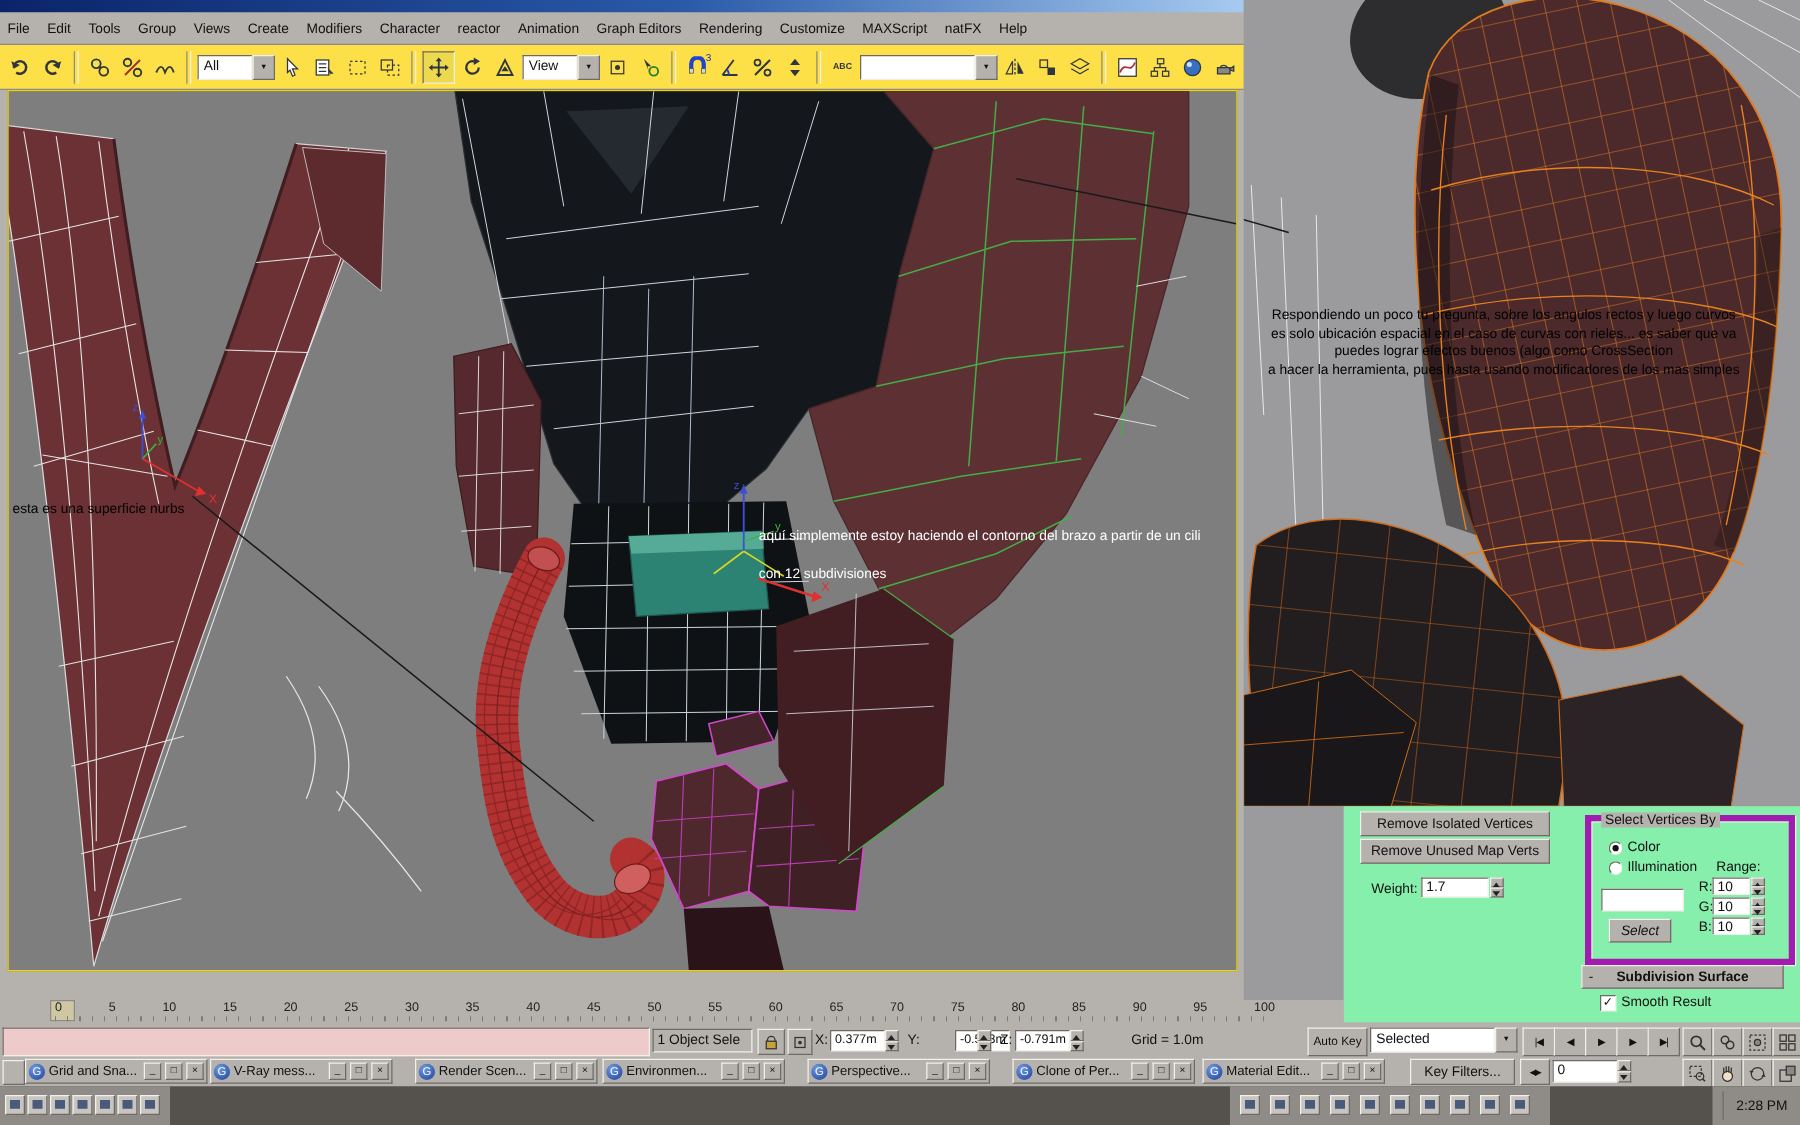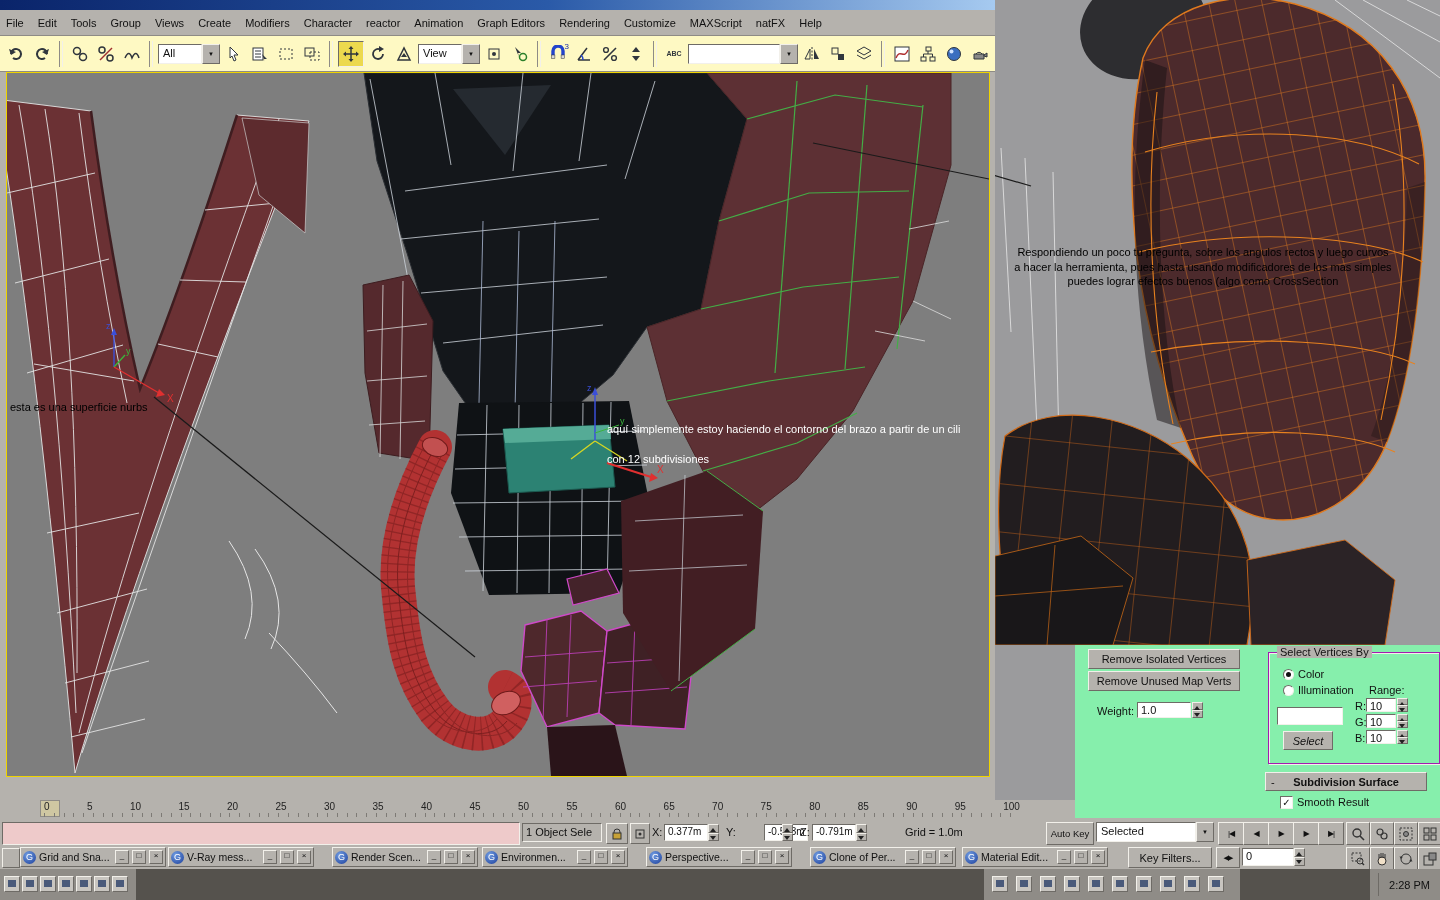--- a/index.html
+++ b/index.html
@@ -4,41 +4,41 @@
 <style>
   html,body{margin:0;padding:0;background:#555;}
   .screen{position:relative;width:1440px;height:900px;overflow:hidden;background:#b5b2ad;
     font-family:"Liberation Sans",sans-serif;font-size:11px;color:#111;}
   .abs{position:absolute;}
   .raised{background:#b5b2ad;border:1px solid;border-color:#f2f0ea #6e6b66 #6e6b66 #f2f0ea;}
   .sunken{background:#fff;border:1px solid;border-color:#6e6b66 #f2f0ea #f2f0ea #6e6b66;}
   .titlebar{left:0;top:0;width:995px;height:10px;background:linear-gradient(90deg,#0a246a,#2a5aa8 55%,#a6caf0);}
   .menubar{left:0;top:10px;width:995px;height:26px;background:#b5b2ad;display:flex;align-items:center;padding-left:6px;gap:14px;border-bottom:1px solid #8e8b86;box-sizing:border-box;}
   .menu-item{white-space:nowrap;cursor:default;}
-  .toolbar{left:0;top:36px;width:995px;height:36px;background:#fef9c3;display:flex;align-items:center;padding-left:4px;gap:2px;border-bottom:1px solid #8e8b86;box-sizing:border-box;}
+  .toolbar{left:0;top:36px;width:995px;height:36px;background:#fde047;display:flex;align-items:center;padding-left:4px;gap:2px;border-bottom:1px solid #8e8b86;box-sizing:border-box;}
   .tbtn{width:24px;height:24px;display:flex;align-items:center;justify-content:center;position:relative;flex:none;}
   .tbtn svg{display:block;}
   .tbtn.active{background:#ecd94e;border:1px solid;border-color:#6e6b66 #f2f0ea #f2f0ea #6e6b66;}
   .tsep{width:2px;height:26px;border-left:1px solid #8e8b86;border-right:1px solid #f2f0ea;margin:0 3px;flex:none;}
   .dd{display:flex;height:20px;flex:none;}
   .dd .val{background:#fff;border:1px solid;border-color:#6e6b66 #f2f0ea #f2f0ea #6e6b66;padding:2px 4px 0 4px;box-sizing:border-box;}
   .dd .da{width:16px;display:flex;align-items:center;justify-content:center;font-size:6px;}
   .viewport{left:6px;top:72px;width:982px;height:703px;border:1px solid #efd400;background:#7e7e7e;}
   .meshregion{left:995px;top:0;width:445px;height:645px;background:#9b9b9d;}
   .filler{left:995px;top:645px;width:80px;height:155px;background:#9b9b9d;}
   .anno{position:absolute;line-height:14px;white-space:nowrap;}
   .panel{left:1075px;top:645px;width:365px;height:173px;background:#86efac;}
   .pbtn{position:absolute;display:flex;align-items:center;justify-content:center;font-size:11px;}
   .field{position:absolute;background:#fff;border:1px solid;border-color:#6e6b66 #f2f0ea #f2f0ea #6e6b66;padding:1px 3px 0 3px;box-sizing:border-box;font-size:11px;white-space:nowrap;overflow:hidden;}
   .spin{position:absolute;display:flex;flex-direction:column;width:11px;}
   .spin i{flex:1;background:#b5b2ad;border:1px solid;border-color:#f2f0ea #6e6b66 #6e6b66 #f2f0ea;position:relative;}
   .spin i::after{content:"";position:absolute;left:1px;border:3px solid transparent;}
   .spin .up::after{top:0;border-bottom:4px solid #222;}
   .spin .dn::after{top:2px;border-top:4px solid #222;}
-  .group{position:absolute;border:1px solid #a21caf;box-shadow:inset 1px 1px 0 #f2f0ea, 1px 1px 0 #f2f0ea;padding-left:12px;}
+  .group{position:absolute;border:5px solid #a21caf;box-shadow:inset 1px 1px 0 #f2f0ea, 1px 1px 0 #f2f0ea;}
   .gtitle{position:absolute;top:-7px;left:8px;background:#b5b2ad;padding:0 3px;}
   .radio{position:absolute;width:11px;height:11px;border-radius:50%;background:#fff;border:1px solid;border-color:#6e6b66 #f2f0ea #f2f0ea #6e6b66;box-sizing:border-box;}
   .radio.sel::after{content:"";display:block;width:5px;height:5px;margin:2px;border-radius:50%;background:#111;}
   .check{position:absolute;width:13px;height:13px;background:#fff;border:1px solid;border-color:#6e6b66 #f2f0ea #f2f0ea #6e6b66;box-sizing:border-box;font-size:10px;line-height:11px;text-align:center;}
   .lbl{position:absolute;white-space:nowrap;}
   .timeslider{left:0;top:785px;width:1075px;height:14px;background:#a8a5a0;border:1px solid;border-color:#6e6b66 #f2f0ea #f2f0ea #6e6b66;box-sizing:border-box;}
   .tshandle{position:absolute;left:1px;top:1px;width:118px;height:10px;font-size:9px;display:flex;align-items:center;justify-content:center;gap:6px;}
   .ruler{left:0;top:800px;width:1075px;height:18px;background:#b5b2ad;}
   .ticknums{position:absolute;left:44px;top:1px;width:976px;display:flex;justify-content:space-between;font-size:10px;color:#222;}
   .tickmarks{position:absolute;left:44px;top:13px;width:976px;height:4px;background:repeating-linear-gradient(90deg,#7d7a75 0 1px,transparent 1px 9.76px);}
@@ -488,29 +488,30 @@
       <line x1="-6" y1="174" x2="36" y2="186" stroke="#1a1a1a" stroke-width="1.2"></line>
     </svg>
   </div>
   <div class="abs filler"></div>
 
   <div class="anno" style="left:10px;top:400px;color:#000;">esta es una superficie nurbs</div>
   <div class="anno" style="left:607px;top:422px;color:#fff;width:384px;overflow:hidden;">aquí simplemente estoy haciendo el contorno del brazo a partir de un cili</div>
   <div class="anno" style="left:607px;top:437px;color:#fff;margin-top:15px;">con 12 subdivisiones</div>
   <div class="abs" style="left:988px;top:245px;width:430px;line-height:14.5px;color:#000;z-index:5;text-align:center;">
     <div>Respondiendo un poco tu pregunta, sobre los angulos rectos y luego curvos</div>
+    <div>es solo ubicación espacial en el caso de curvas con rieles... es saber que va</div>
+    <div>puedes lograr efectos buenos (algo como CrossSection</div>
     <div>a hacer la herramienta, pues hasta usando modificadores de los mas simples</div>
-    <div>puedes lograr efectos buenos (algo como CrossSection</div>
   </div>
 
   <div class="abs panel">
     <div class="pbtn raised" style="left:13px;top:4px;width:150px;height:18px;">Remove Isolated Vertices</div>
     <div class="pbtn raised" style="left:13px;top:26px;width:150px;height:18px;">Remove Unused Map Verts</div>
     <span class="lbl" style="left:22px;top:60px;">Weight:</span>
-    <div class="field" style="left:62px;top:57px;width:54px;height:16px;">1.0</div>
+    <div class="field" style="left:62px;top:57px;width:54px;height:16px;">1.7</div>
     <span class="spin" style="left:117px;top:57px;height:16px;">
         <i class="up"></i>
         <i class="dn"></i>
       </span>
 
     <div class="group" style="left:193px;top:7px;width:158px;height:110px;">
       <span class="gtitle">Select Vertices By</span>
       <span class="radio sel" style="left:14px;top:16px;"></span>
       <span class="lbl" style="left:29px;top:15px;">Color</span>
       <span class="radio" style="left:14px;top:32px;"></span>

